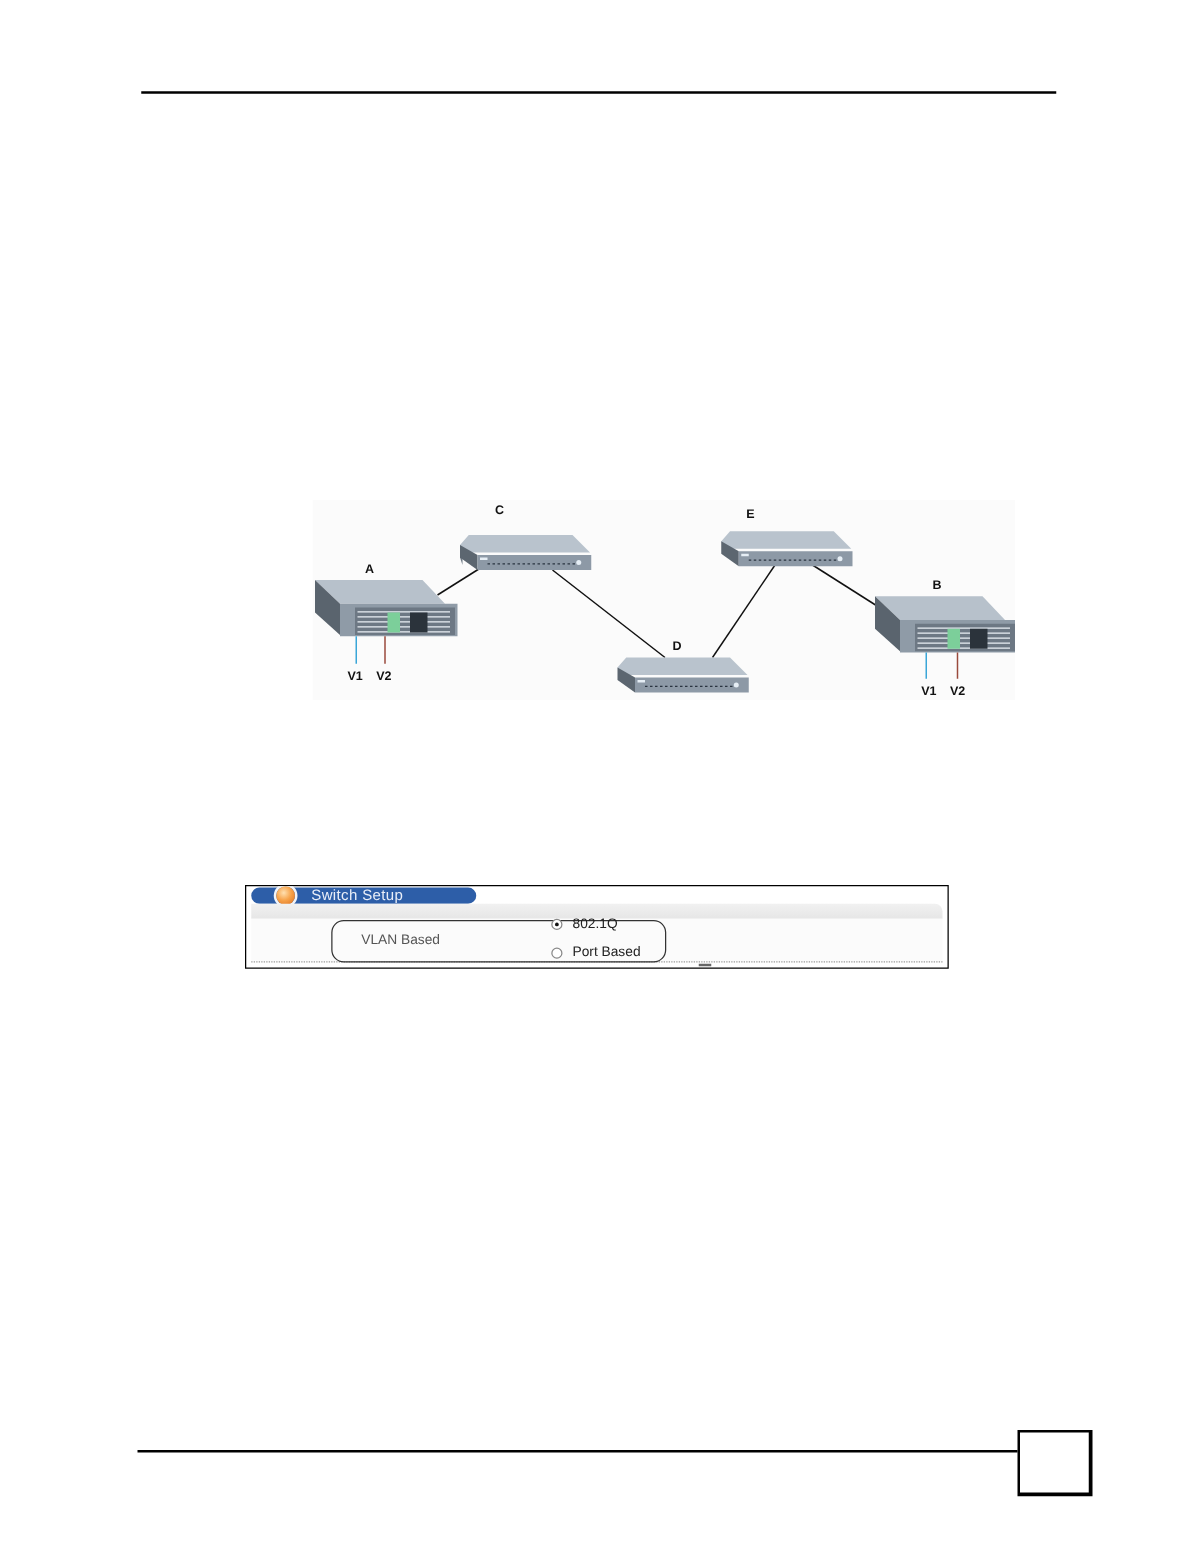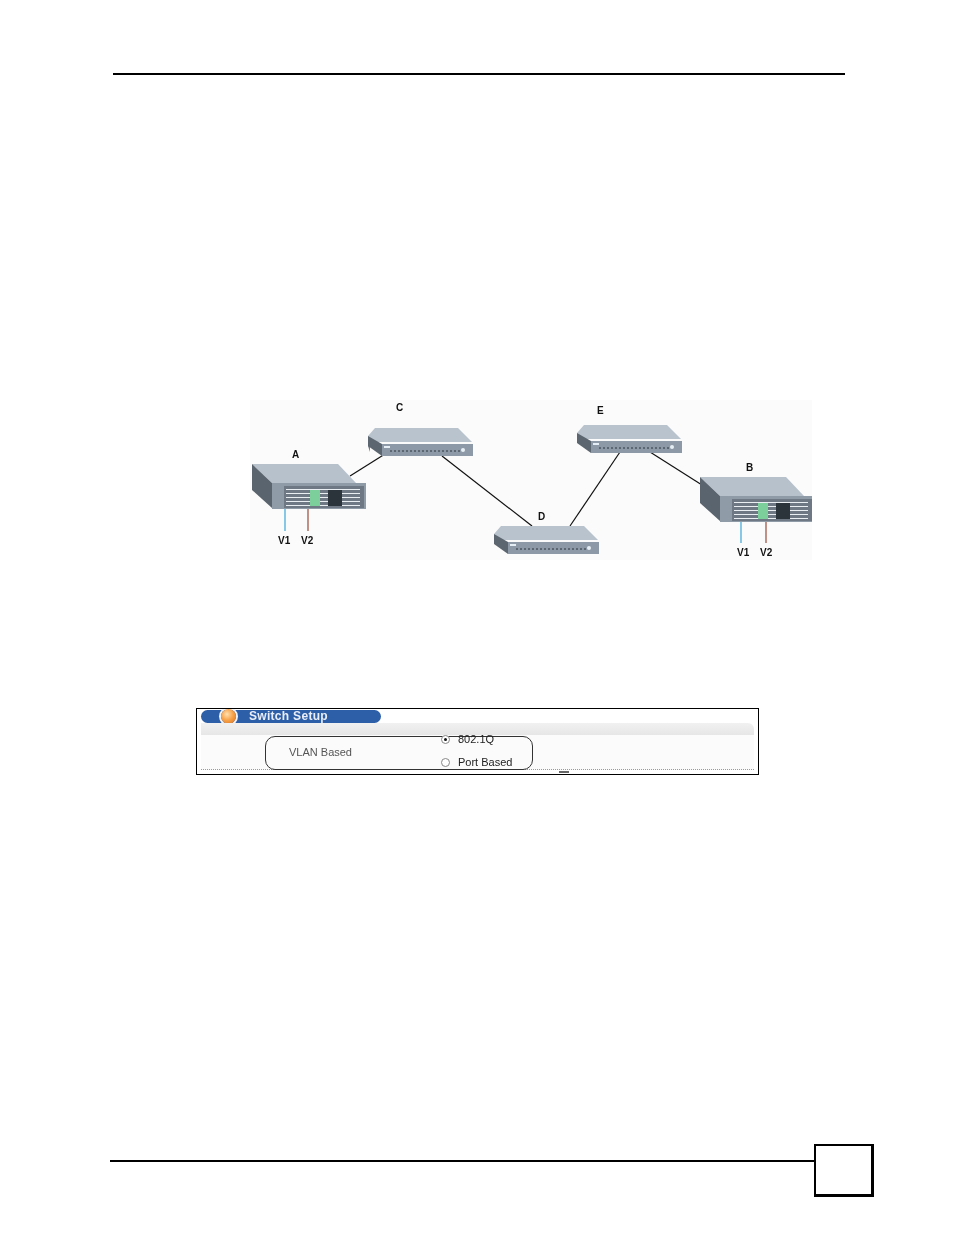--- a/index.html
+++ b/index.html
@@ -15,21 +15,21 @@
     
     #diagram { position: absolute; left: 250px; top: 400px; width: 562px; height: 160px; }
     #diagram svg { display:block; }
     .node-label { font-family: "Liberation Sans", sans-serif; font-weight: bold; font-size: 10px; fill: #111; }
 
     
     #panel { position: absolute; left: 196px; top: 708px; width: 561px; height: 65px;
              border: 1px solid #000; background: #fff; overflow: hidden; }
     #panel-titlebar { position:absolute; left:4px; top:1px; width:180px; height:13px;
              background:#2d5ea8; border-radius: 7px; }
-    #panel-title { position:absolute; left:48px; top:0px; font-size:12px; font-weight:bold;
+    #panel-title { position:absolute; left:48px; top:0px; font-size:12px; font-weight:normal;
              color:#e9eef8; letter-spacing:0.3px; line-height:13px; }
     #panel-orb { position:absolute; left:20px; top:-1px; width:15px; height:15px; border-radius:50%;
              background: radial-gradient(circle at 40% 35%, #ffe0b0 0%, #f7a34a 45%, #d86a1a 100%);
              box-shadow: 0 0 0 2px #f2f4f8; }
     #panel-band { position:absolute; left:4px; top:14px; right:4px; height:12px;
              background: linear-gradient(#f1f1f1, #e6e6e6); border-radius: 0 6px 0 0; }
     #panel-body { position:absolute; left:4px; top:26px; right:4px; bottom:4px; background:#fbfbfb;
              border-bottom: 1px dotted #9a9a9a; }
     #field-frame { position:absolute; left:68px; top:27px; width:266px; height:32px;
              border:1px solid #333; border-radius: 10px; background: transparent; }

